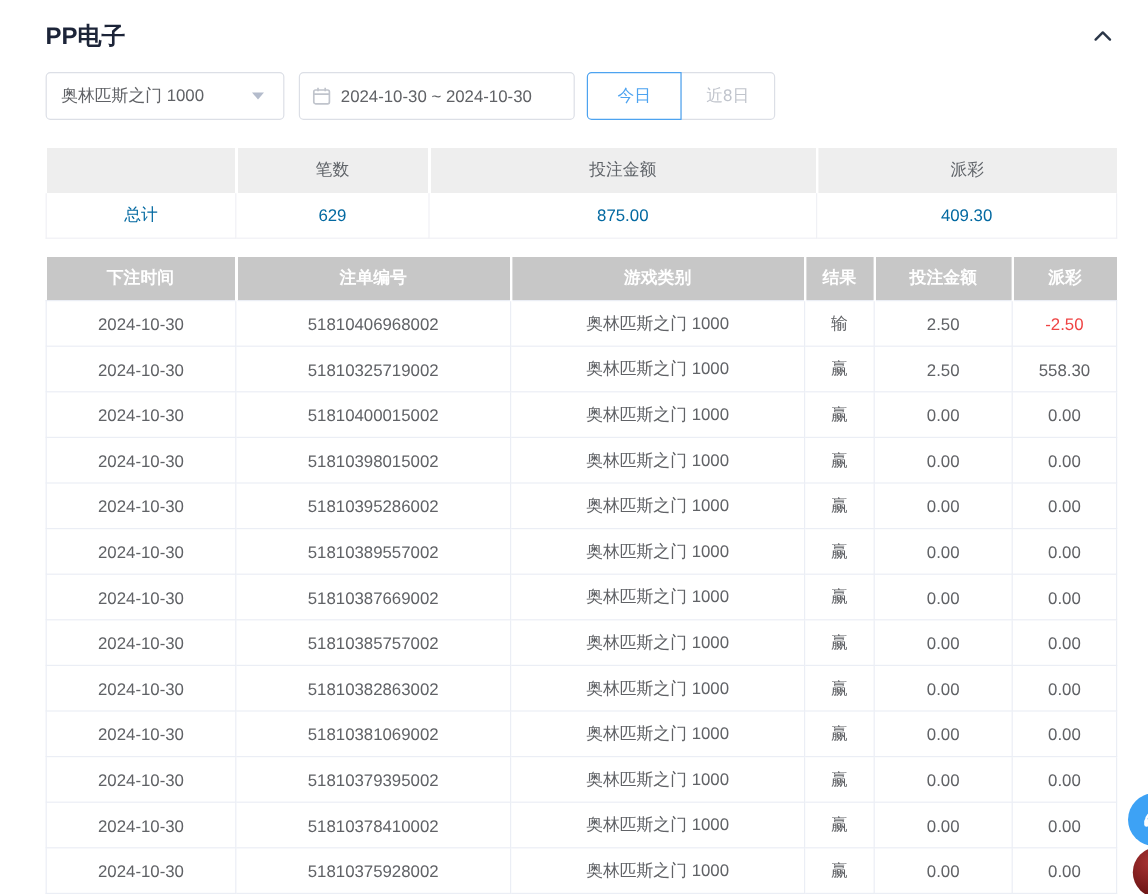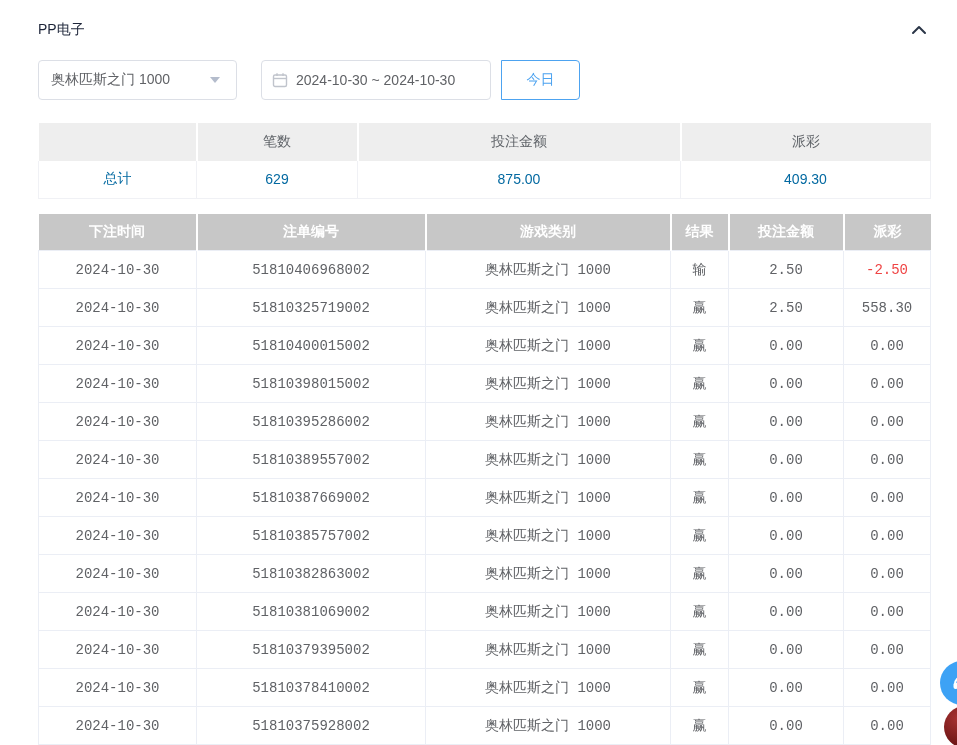--- a/index.html
+++ b/index.html
@@ -10,39 +10,39 @@
     color: #606266;
     position: relative;
   }
   .container { padding: 18px 27px 0 38px; }
 
   
   .panel-header {
     display: flex; justify-content: space-between; align-items: center;
     height: 24px;
   }
-  .panel-title { font-size: 14px; font-weight: normal; color: #1c2438; }
+  .panel-title { font-size: 20px; font-weight: bold; color: #1c2438; }
   .collapse-btn { cursor: pointer; width: 22px; height: 22px; display: flex; align-items: center; justify-content: center; }
 
   
   .filters { display: flex; align-items: center; margin-top: 18px; height: 40px; }
   .select-box {
     width: 199px; height: 40px; border: 1px solid #dcdfe6; border-radius: 4px;
     display: flex; align-items: center; padding: 0 12px; cursor: pointer;
     background: #fff;
   }
   .select-box .select-value { flex: 1; font-size: 14px; color: #606266; }
   .caret {
     width: 0; height: 0; border-left: 5px solid transparent;
     border-right: 5px solid transparent; border-top: 6px solid #b4bccc;
     margin-right: 4px;
   }
   .date-box {
     width: 230px; height: 40px; border: 1px solid #dcdfe6; border-radius: 4px;
-    display: flex; align-items: center; padding: 0 10px; margin-left: 24px;
+    display: flex; align-items: center; padding: 0 10px; margin-left: 12px;
     background: #fff; cursor: pointer;
   }
   .date-box .date-value { font-size: 14px; color: #606266; margin-left: 8px; white-space: nowrap; }
   .calendar-icon { flex: 0 0 auto; }
 
   .btn-group { display: flex; margin-left: 10px; }
   .qb {
     width: 79px; height: 40px; background: #fff; border: 1px solid #dcdfe6;
     font-size: 14px; color: #c0c4cc; cursor: pointer; margin-left: -1px;
     font-family: inherit; position: relative;
@@ -64,21 +64,21 @@
   .summary-table { margin-top: 23px; }
   .summary-table th {
     background: #eeeeee; height: 38px; color: #5f6368; border-right: 2px solid #fff;
   }
   .summary-table th:last-child { border-right: none; }
   .summary-table td {
     height: 37px; background: #fff; border: 1px solid #f0f1f5; border-top: none;
     color: #0369a1;
   }
 
-  .records-table { margin-top: 15px; font-family: Liberation Mono, monospace; }
+  .records-table { margin-top: 15px; }
   .records-table th {
     background: #c7c7c7; color: #ffffff; font-weight: bold; height: 37px;
     border-right: 2px solid #ffffff;
   }
   .records-table th:last-child { border-right: none; }
   .records-table td {
     height: 38px; border: 1px solid #ebeef5; color: #606266; background: #fff;
   }
   .records-table td.negative { color: #ef4444; }
 
@@ -119,20 +119,21 @@
         <rect x="1.5" y="3" width="13" height="11.5" rx="1.5" fill="none" stroke="#c0c4cc" stroke-width="1.4"></rect>
         <line x1="1.5" y1="6.5" x2="14.5" y2="6.5" stroke="#c0c4cc" stroke-width="1.4"></line>
         <line x1="5" y1="1.2" x2="5" y2="4" stroke="#c0c4cc" stroke-width="1.4"></line>
         <line x1="11" y1="1.2" x2="11" y2="4" stroke="#c0c4cc" stroke-width="1.4"></line>
       </svg>
       <span class="date-value">2024-10-30 ~ 2024-10-30</span>
     </div>
 
     <div class="btn-group">
       <button class="qb active">今日</button>
+      <button class="qb">近8日</button>
     </div>
 
   </div>
 
   <table class="summary-table">
     <colgroup>
         <col style="width:158px">
         <col style="width:161px">
         <col style="width:323px">
         <col style="width:250px">

